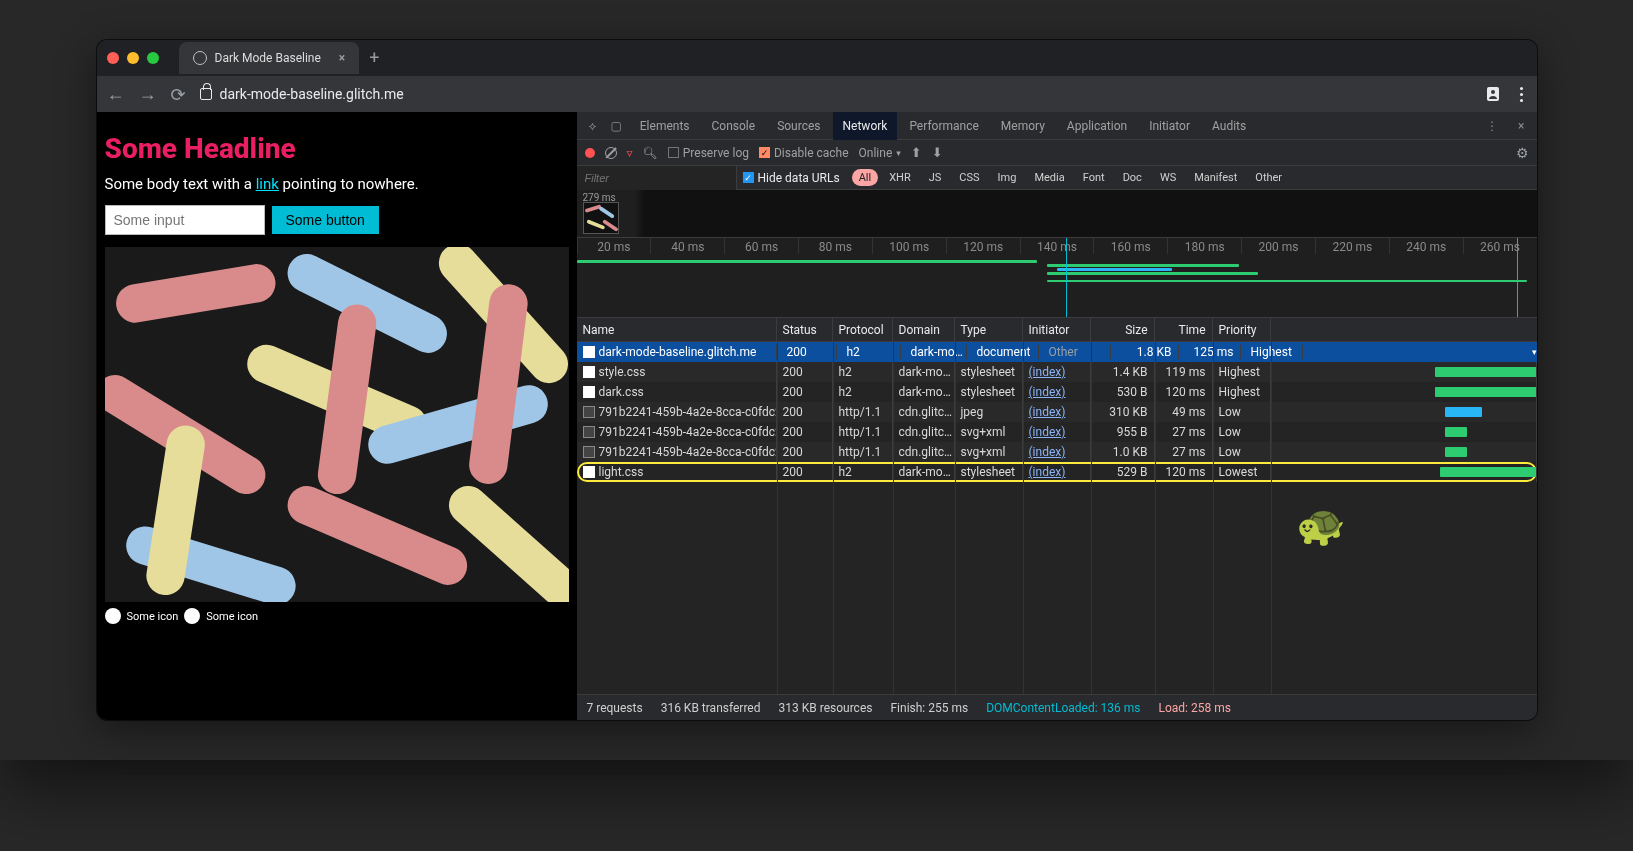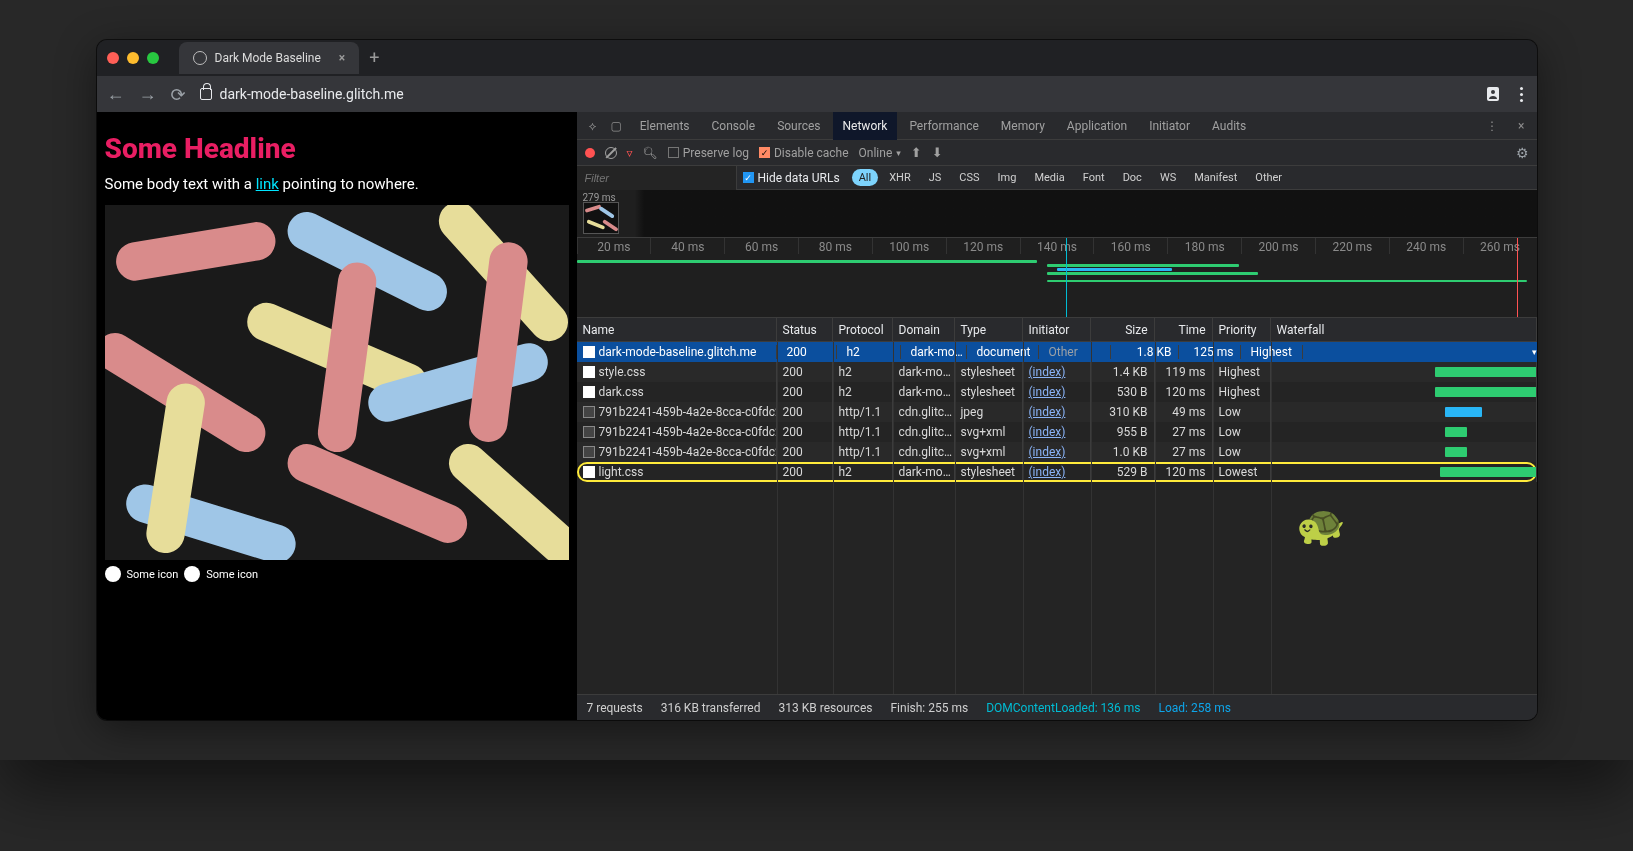--- a/index.html
+++ b/index.html
@@ -62,21 +62,21 @@
   .sel{display:flex;align-items:center;gap:4px}
   .sel::after{content:"▾";font-size:9px}
   .upld,.dwnl{font-size:13px}
 
   .dt-filters{height:24px;display:flex;align-items:center;border-bottom:1px solid #3c3c3c;background:#292a2d}
   .f-input{width:160px;height:24px;padding:0 8px;background:#242424;border:none;border-right:1px solid #3c3c3c;color:#9aa0a6;font-size:11px;font-style:italic}
   .f-chk{display:flex;align-items:center;gap:4px;margin:0 6px;color:#e8eaed}
   .f-chk .box{width:11px;height:11px;background:#2196f3;display:flex;align-items:center;justify-content:center;color:#fff;font-size:9px}
   .chips{display:flex;gap:4px;align-items:center;margin-left:6px}
   .chip{padding:2px 7px;border-radius:9px;color:#d0d0d0;font-size:11px}
-  .chip.all{background:#7dd3fc;color:#222}
+  .chip.all{background:#fca5a5;color:#222}
 
   .overview{height:48px;border-bottom:1px solid #3c3c3c;background:#1f1f1f;position:relative}
   .overview .label{position:absolute;top:2px;left:6px;font-size:10px;color:#9a9a9a}
   .overview .thumb{position:absolute;left:6px;top:12px;width:36px;height:32px;border:1px solid #555;}
   .overview .thumb svg{width:100%;height:100%}
   .overview .fade{position:absolute;inset:0;background:linear-gradient(to right,rgba(0,0,0,0)0%,rgba(0,0,0,0)6%,rgba(0,0,0,.45)7%,rgba(0,0,0,.45)100%)}
   
   .ruler{height:80px;background:#1f1f1f;border-bottom:1px solid #3c3c3c;position:relative;overflow:hidden}
   .ruler .ticks{position:absolute;top:0;left:0;right:0;height:16px;display:flex}
   .tick{flex:1;text-align:center;font-size:12px;color:#8a8a8a;border-left:1px solid #333;padding-top:2px}
@@ -106,21 +106,21 @@
   .bar{position:absolute;height:10px;top:5px;border-radius:1px}
   .bar.g{background:#2ecc71}.bar.b{background:#29b6f6}
 
   .vlines{position:absolute;inset:0;pointer-events:none}
   .vlines div{position:absolute;top:0;bottom:0;width:1px;background:#333}
 
   .turtle{position:absolute;font-size:40px}
 
   .status-bar{height:26px;border-top:1px solid #3c3c3c;background:#292a2d;display:flex;align-items:center;padding:0 10px;gap:18px;font-size:12px;color:#cfcfcf}
   .status-bar .dcl{color:#00bcd4}
-  .status-bar .ld{color:#0ea5e9}
+  .status-bar .ld{color:#fca5a5}
 
   .gear{font-size:14px;color:#9aa0a6}
 </style>
 </head>
 <body>
 
 <div class="bg-wrap">
 <div class="window">
 
   <div class="titlebar">
@@ -159,20 +159,24 @@
         </span>
   </div>
 
   <div class="content-area">
 
     <div class="page">
       <h1>Some Headline</h1>
       <p>
         <span>Some body text with a </span><a class="link">link</a><span> pointing to nowhere.</span>
       </p>
+      <div class="form-row">
+        <input placeholder="Some input" style="">
+        <button>Some button</button>
+      </div>
       <div class="photo">
         <svg viewBox="0 0 460 360" preserveAspectRatio="xMidYMid slice">
           <rect width="460" height="360" fill="#1a1a1a"></rect>
 
           <g stroke-linecap="round" stroke-width="38">
             <line x1="30" y1="60" x2="150" y2="40" stroke="#d98b8b"></line>
             <line x1="200" y1="30" x2="320" y2="90" stroke="#9fc6e7"></line>
             <line x1="350" y1="20" x2="440" y2="120" stroke="#e7dd9a"></line>
             <line x1="10" y1="150" x2="140" y2="230" stroke="#d98b8b"></line>
             <line x1="160" y1="120" x2="300" y2="180" stroke="#e7dd9a"></line>
@@ -301,21 +305,20 @@
         <div class="net-head">
           <div class="cell c-name">Name</div>
           <div class="cell c-stat">Status</div>
           <div class="cell c-proto">Protocol</div>
           <div class="cell c-dom">Domain</div>
           <div class="cell c-type">Type</div>
           <div class="cell c-init">Initiator</div>
           <div class="cell c-size">Size</div>
           <div class="cell c-time">Time</div>
           <div class="cell c-prio">Priority</div>
-          <div class="cell c-wf" style="justify-content:space-between">Waterfall</div>
         </div>
         <div class="net-body" id="net-body">
 
           <div class="row sel">
                 <div class="cell c-name">
                   <span class="fi fi-doc"></span>
                   <span>dark-mode-baseline.glitch.me</span>
                 </div>
                 <div class="cell c-stat">200</div>
                 <div class="cell c-proto">h2</div>

